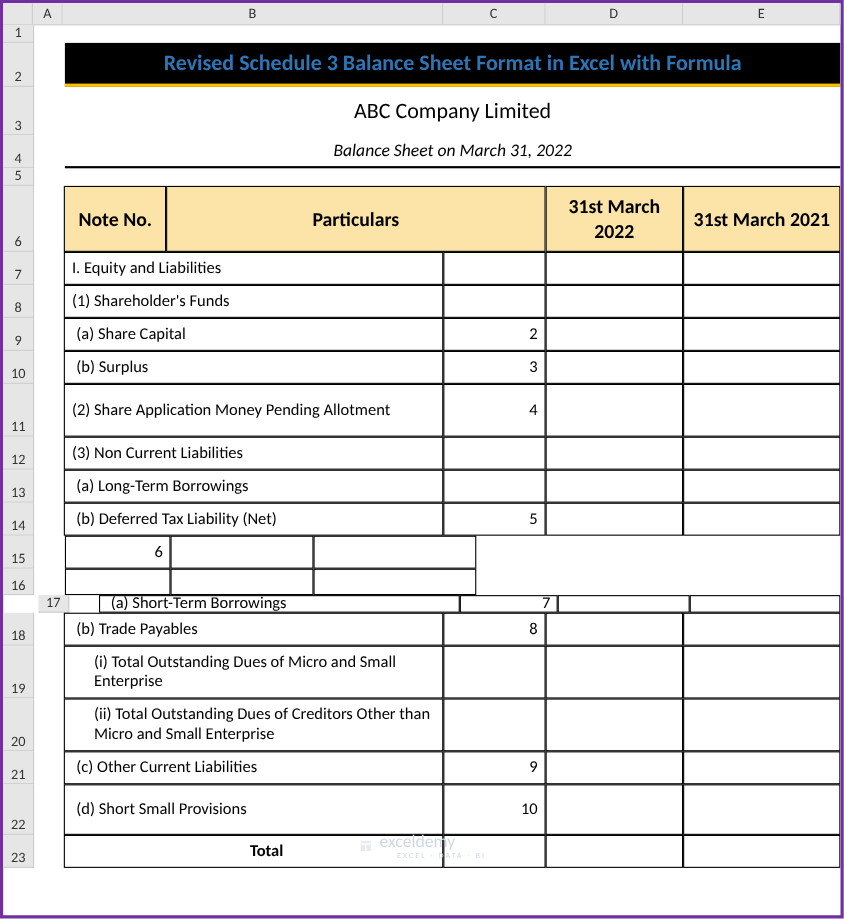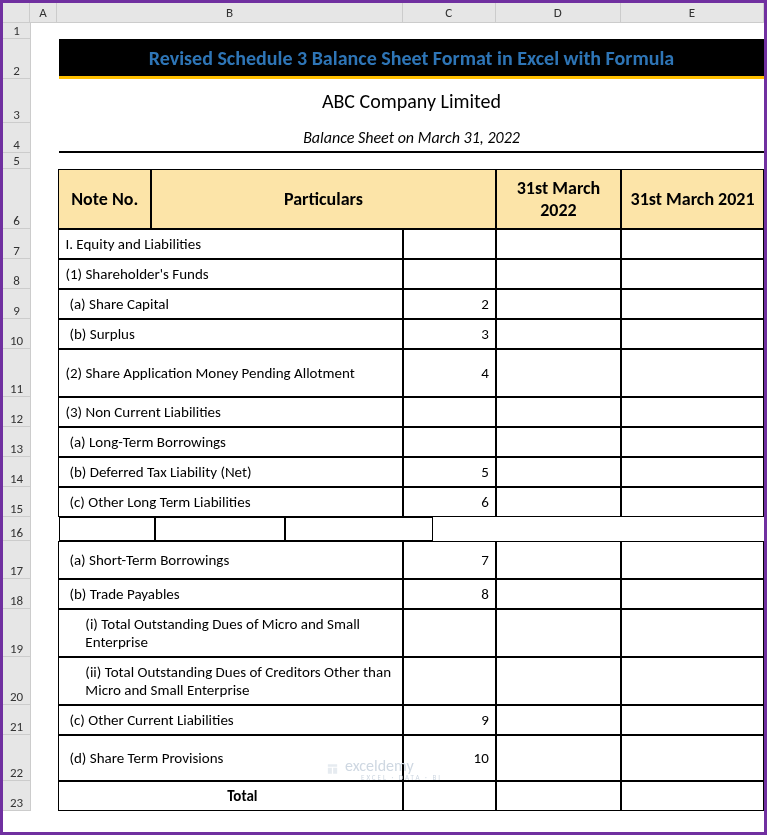--- a/index.html
+++ b/index.html
@@ -256,33 +256,32 @@
         <div class="row-header">14</div>
         <div class="cell col-A" style="border: none;"></div>
         <div class="cell col-B indent-1">(b) Deferred Tax Liability (Net)</div>
         <div class="cell col-C">5</div>
         <div class="cell col-D"></div>
         <div class="cell col-E"></div>
       </div>
       <div class="row data-row" style="height: 30px;">
         <div class="row-header">15</div>
         <div class="cell col-A" style="border: none;"></div>
-        <div class="cell col-B indent-1">(c) Other Long Term Liabilities</div>
         <div class="cell col-C">6</div>
         <div class="cell col-D"></div>
         <div class="cell col-E"></div>
       </div>
       <div class="row data-row" style="height: 24px;">
         <div class="row-header">16</div>
         <div class="cell col-A" style="border: none;"></div>
         <div class="cell col-C"></div>
         <div class="cell col-D"></div>
         <div class="cell col-E"></div>
       </div>
-      <div class="row data-row" style="height: 38px;">
+      <div class="row data-row" style="height: 16px; margin-left: 32px;">
         <div class="row-header">17</div>
         <div class="cell col-A" style="border: none;"></div>
         <div class="cell col-B indent-1">(a) Short-Term Borrowings</div>
         <div class="cell col-C">7</div>
         <div class="cell col-D"></div>
         <div class="cell col-E"></div>
       </div>
       <div class="row data-row" style="height: 30px;">
         <div class="row-header">18</div>
         <div class="cell col-A" style="border: none;"></div>
@@ -311,21 +310,21 @@
         <div class="row-header">21</div>
         <div class="cell col-A" style="border: none;"></div>
         <div class="cell col-B indent-1">(c) Other Current Liabilities</div>
         <div class="cell col-C">9</div>
         <div class="cell col-D"></div>
         <div class="cell col-E"></div>
       </div>
       <div class="row data-row" style="height: 46px;">
         <div class="row-header">22</div>
         <div class="cell col-A" style="border: none;"></div>
-        <div class="cell col-B indent-1">(d) Share Term Provisions</div>
+        <div class="cell col-B indent-1">(d) Short Small Provisions</div>
         <div class="cell col-C">10</div>
         <div class="cell col-D"></div>
         <div class="cell col-E"></div>
       </div>
       <div class="row data-row" style="height: 30px;">
         <div class="row-header">23</div>
         <div class="cell col-A" style="border: none;"></div>
         <div class="cell col-B bold center">Total</div>
         <div class="cell col-C"></div>
         <div class="cell col-D"></div>

